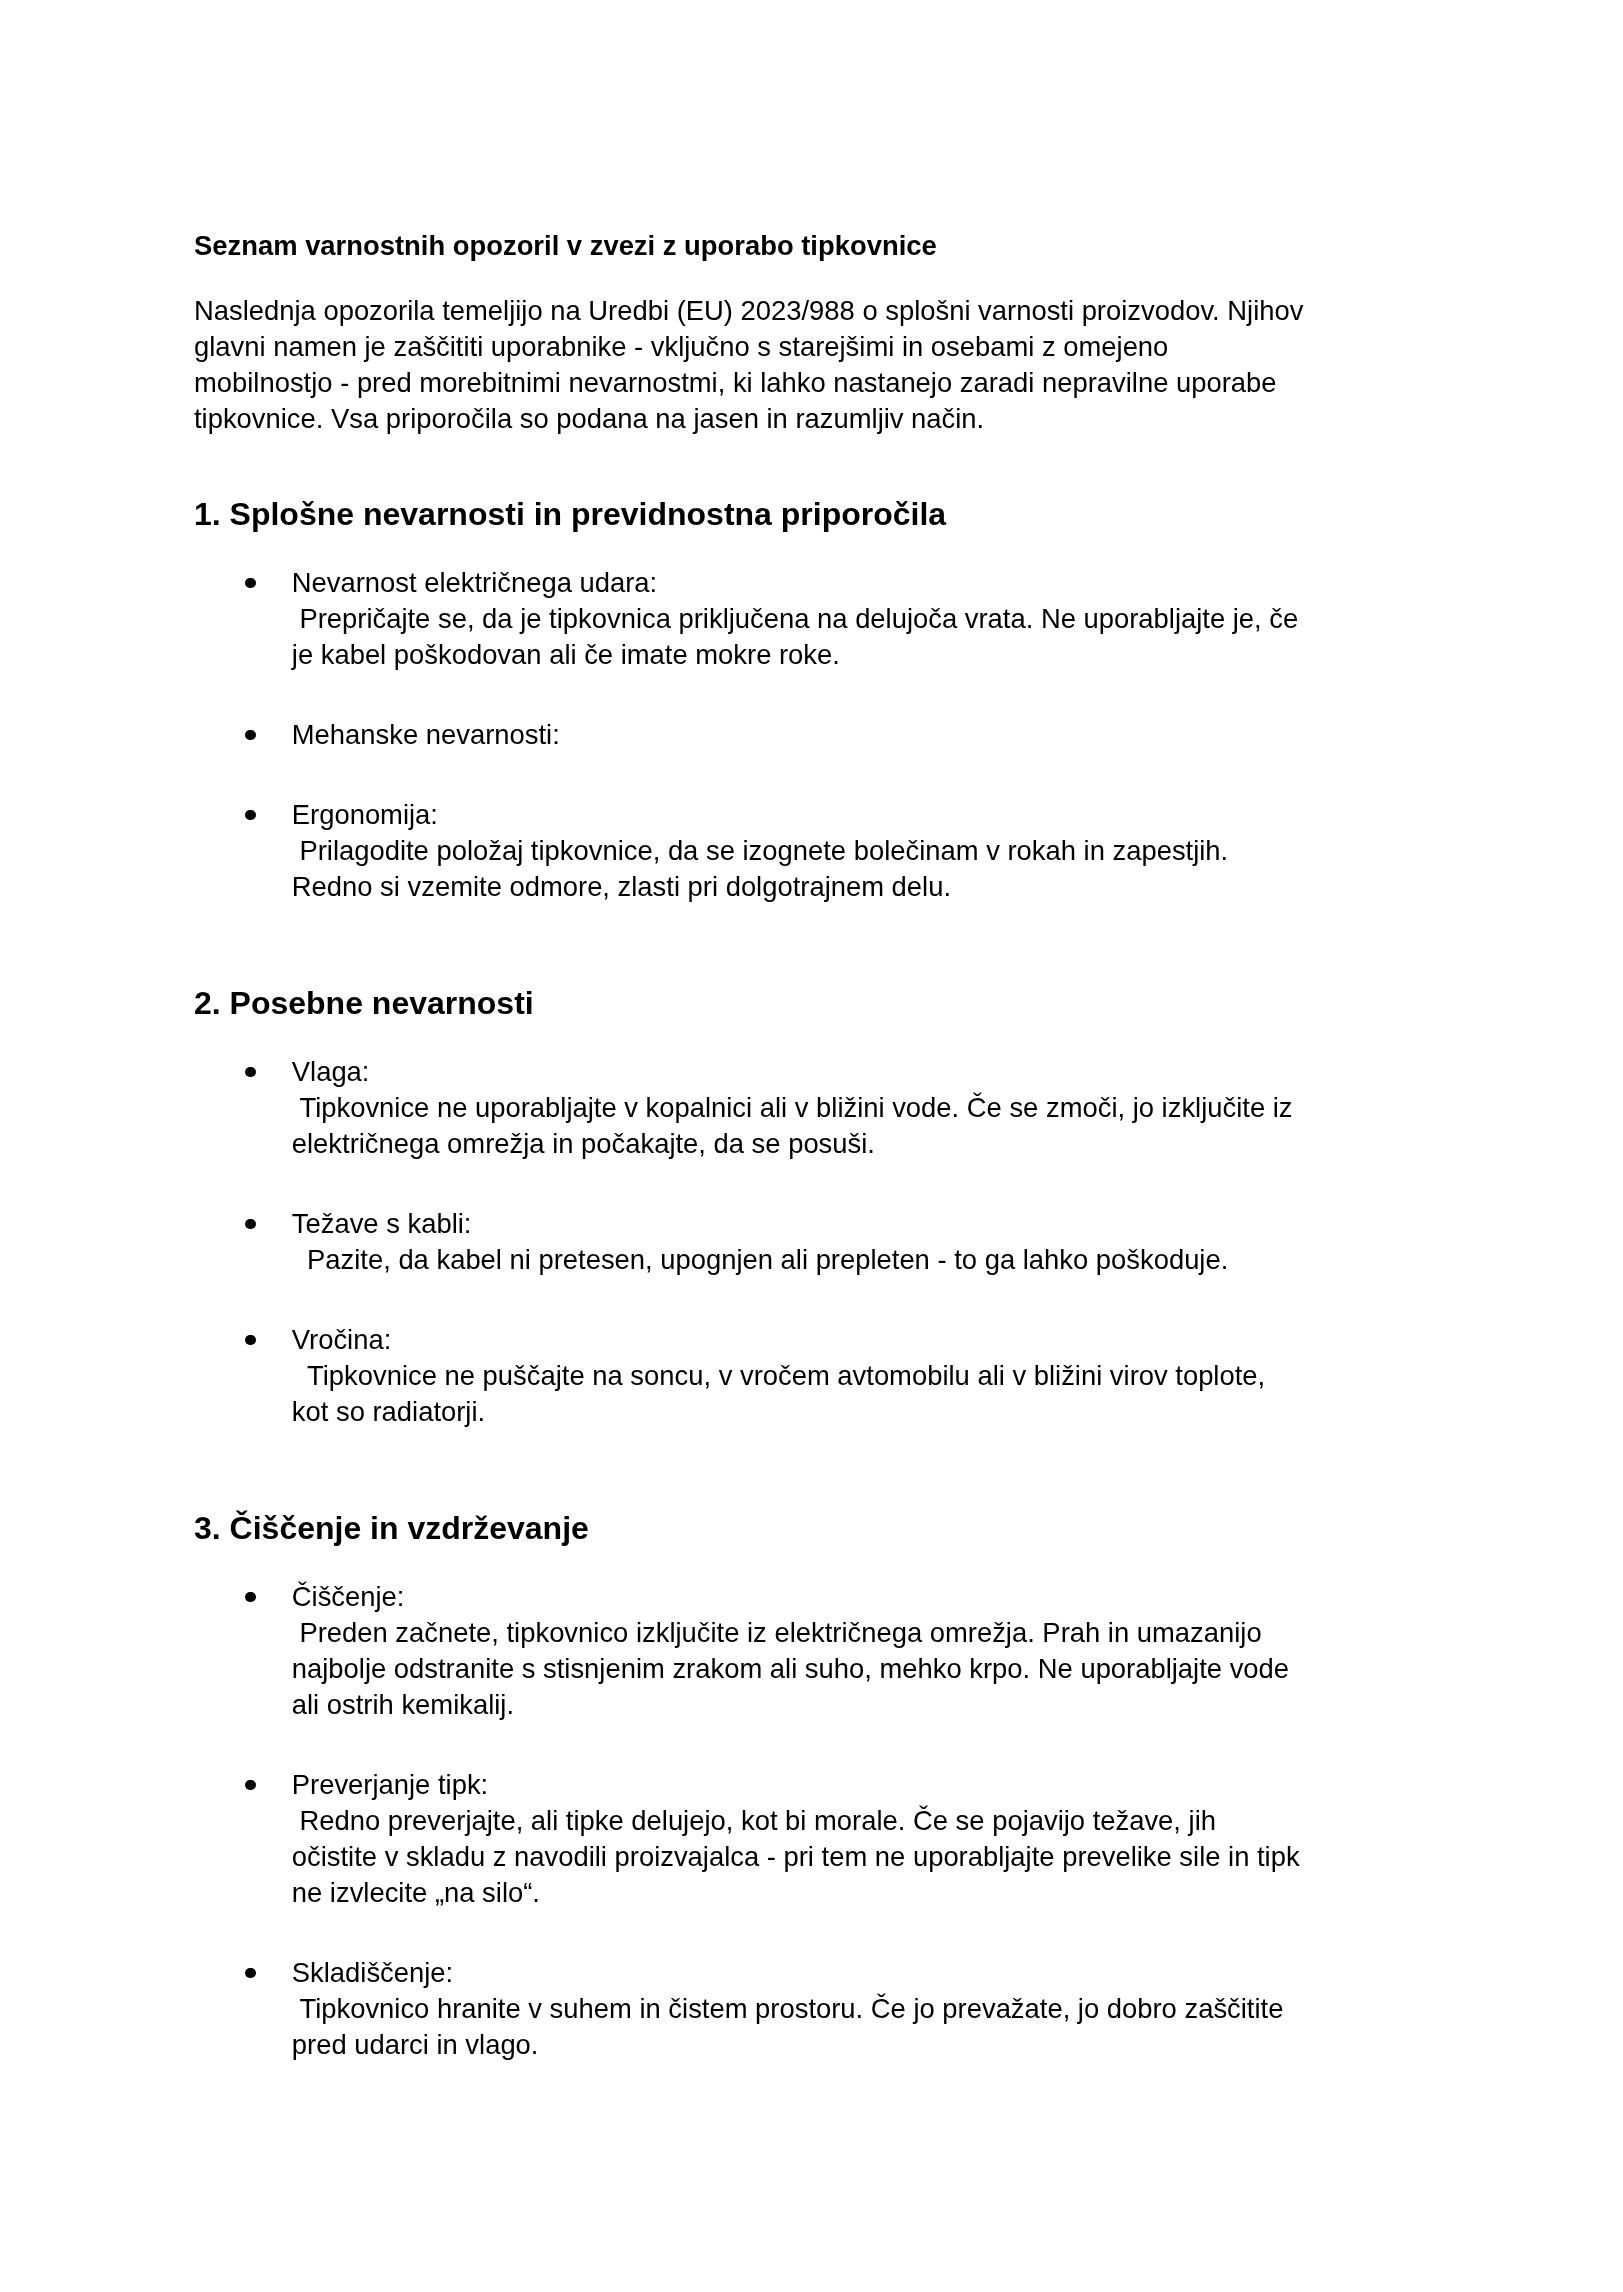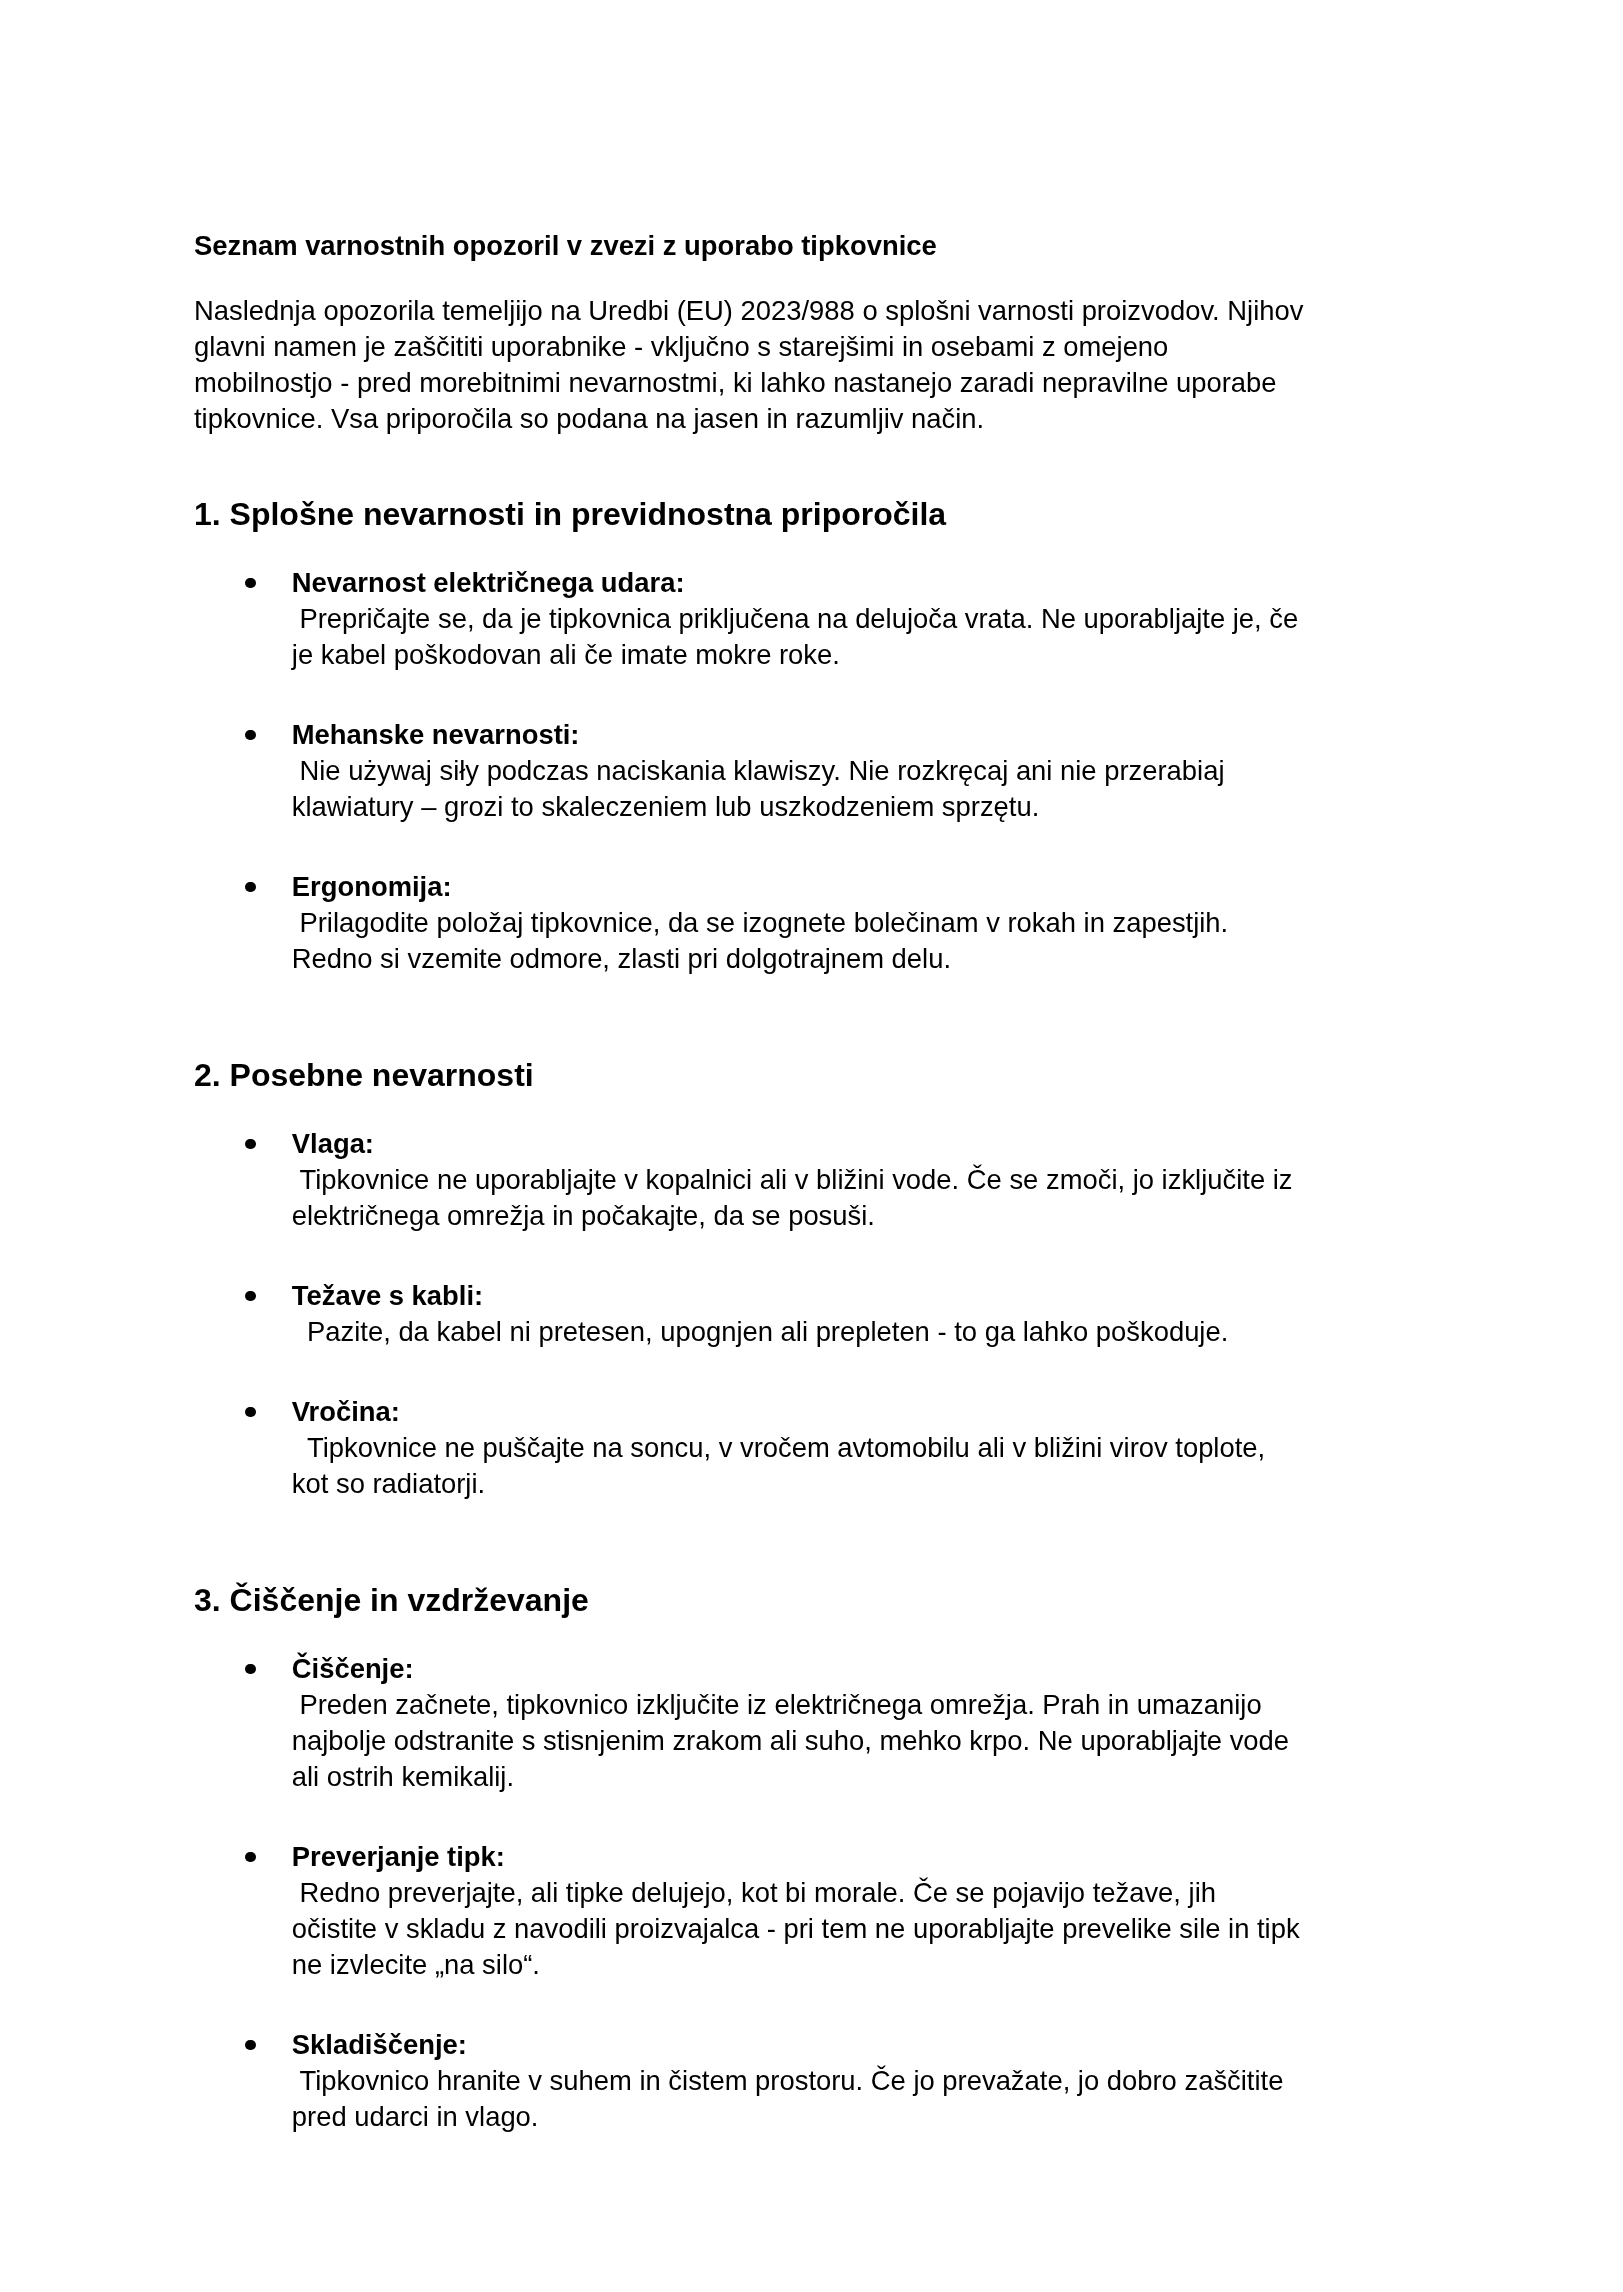--- a/index.html
+++ b/index.html
@@ -61,21 +61,21 @@
     border-radius: 50%;
     background: #000000;
     margin: 12.7px 0 0 51px;
   }
   .item-body {
     flex: 1 1 auto;
     margin-left: 36px;
   }
   .item-label {
     display: block;
-    font-weight: bold;
+    font-weight: normal;
   }
   .item-text {
     display: block;
     white-space: pre-wrap;
   }
 </style>
 </head>
 <body>
 
 <div class="page">
@@ -91,21 +91,20 @@
         <span class="dot"></span>
         <div class="item-body">
           <span class="item-label">Nevarnost električnega udara:</span>
           <span class="item-text"> Prepričajte se, da je tipkovnica priključena na delujoča vrata. Ne uporabljajte je, če je kabel poškodovan ali če imate mokre roke.</span>
         </div>
       </li>
       <li>
         <span class="dot"></span>
         <div class="item-body">
           <span class="item-label">Mehanske nevarnosti:</span>
-          <span class="item-text"> Nie używaj siły podczas naciskania klawiszy. Nie rozkręcaj ani nie przerabiaj klawiatury – grozi to skaleczeniem lub uszkodzeniem sprzętu.</span>
         </div>
       </li>
       <li>
         <span class="dot"></span>
         <div class="item-body">
           <span class="item-label">Ergonomija:</span>
           <span class="item-text"> Prilagodite položaj tipkovnice, da se izognete bolečinam v rokah in zapestjih. Redno si vzemite odmore, zlasti pri dolgotrajnem delu.</span>
         </div>
       </li>
     </ul>

